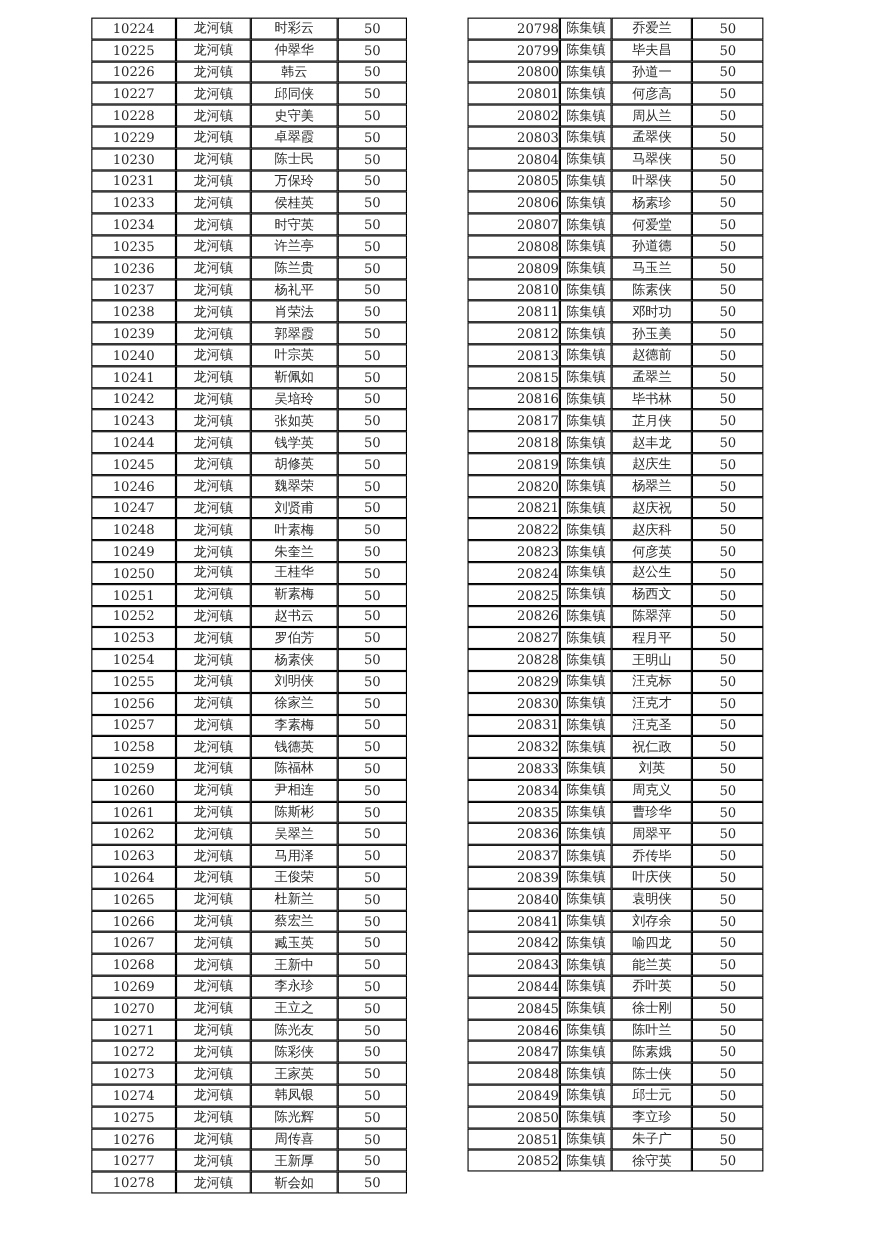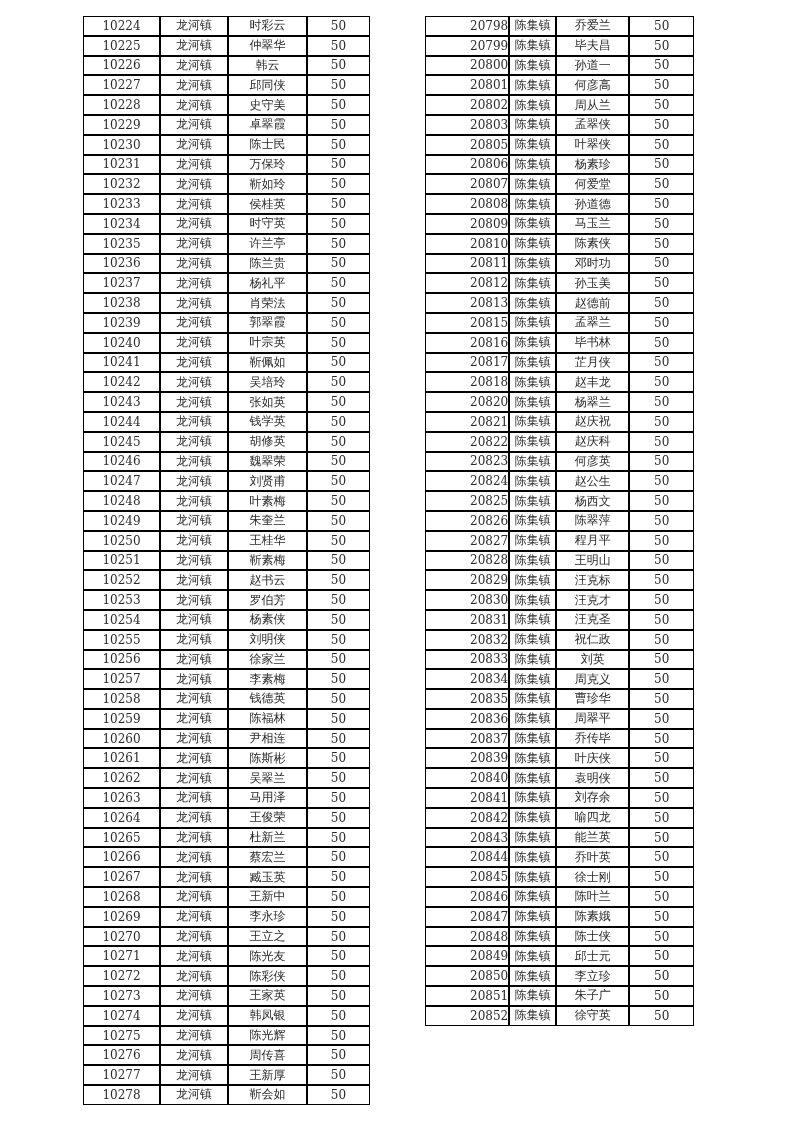--- a/index.html
+++ b/index.html
@@ -93,26 +93,20 @@
           <td class="c2">陈士民</td>
           <td class="c3">50</td>
         </tr>
         <tr>
           <td class="c0">10231</td>
           <td class="c1">龙河镇</td>
           <td class="c2">万保玲</td>
           <td class="c3">50</td>
         </tr>
         <tr>
-          <td class="c0">10232</td>
-          <td class="c1">龙河镇</td>
-          <td class="c2">靳如玲</td>
-          <td class="c3">50</td>
-        </tr>
-        <tr>
           <td class="c0">10233</td>
           <td class="c1">龙河镇</td>
           <td class="c2">侯桂英</td>
           <td class="c3">50</td>
         </tr>
         <tr>
           <td class="c0">10234</td>
           <td class="c1">龙河镇</td>
           <td class="c2">时守英</td>
           <td class="c3">50</td>
@@ -416,20 +410,26 @@
           <td class="c2">周从兰</td>
           <td class="c3">50</td>
         </tr>
         <tr>
           <td class="c0">20803</td>
           <td class="c1">陈集镇</td>
           <td class="c2">孟翠侠</td>
           <td class="c3">50</td>
         </tr>
         <tr>
+          <td class="c0">20804</td>
+          <td class="c1">陈集镇</td>
+          <td class="c2">马翠侠</td>
+          <td class="c3">50</td>
+        </tr>
+        <tr>
           <td class="c0">20805</td>
           <td class="c1">陈集镇</td>
           <td class="c2">叶翠侠</td>
           <td class="c3">50</td>
         </tr>
         <tr>
           <td class="c0">20806</td>
           <td class="c1">陈集镇</td>
           <td class="c2">杨素珍</td>
           <td class="c3">50</td>
@@ -491,20 +491,26 @@
         <tr>
           <td class="c0">20817</td>
           <td class="c1">陈集镇</td>
           <td class="c2">芷月侠</td>
           <td class="c3">50</td>
         </tr>
         <tr>
           <td class="c0">20818</td>
           <td class="c1">陈集镇</td>
           <td class="c2">赵丰龙</td>
+          <td class="c3">50</td>
+        </tr>
+        <tr>
+          <td class="c0">20819</td>
+          <td class="c1">陈集镇</td>
+          <td class="c2">赵庆生</td>
           <td class="c3">50</td>
         </tr>
         <tr>
           <td class="c0">20820</td>
           <td class="c1">陈集镇</td>
           <td class="c2">杨翠兰</td>
           <td class="c3">50</td>
         </tr>
         <tr>
           <td class="c0">20821</td>

